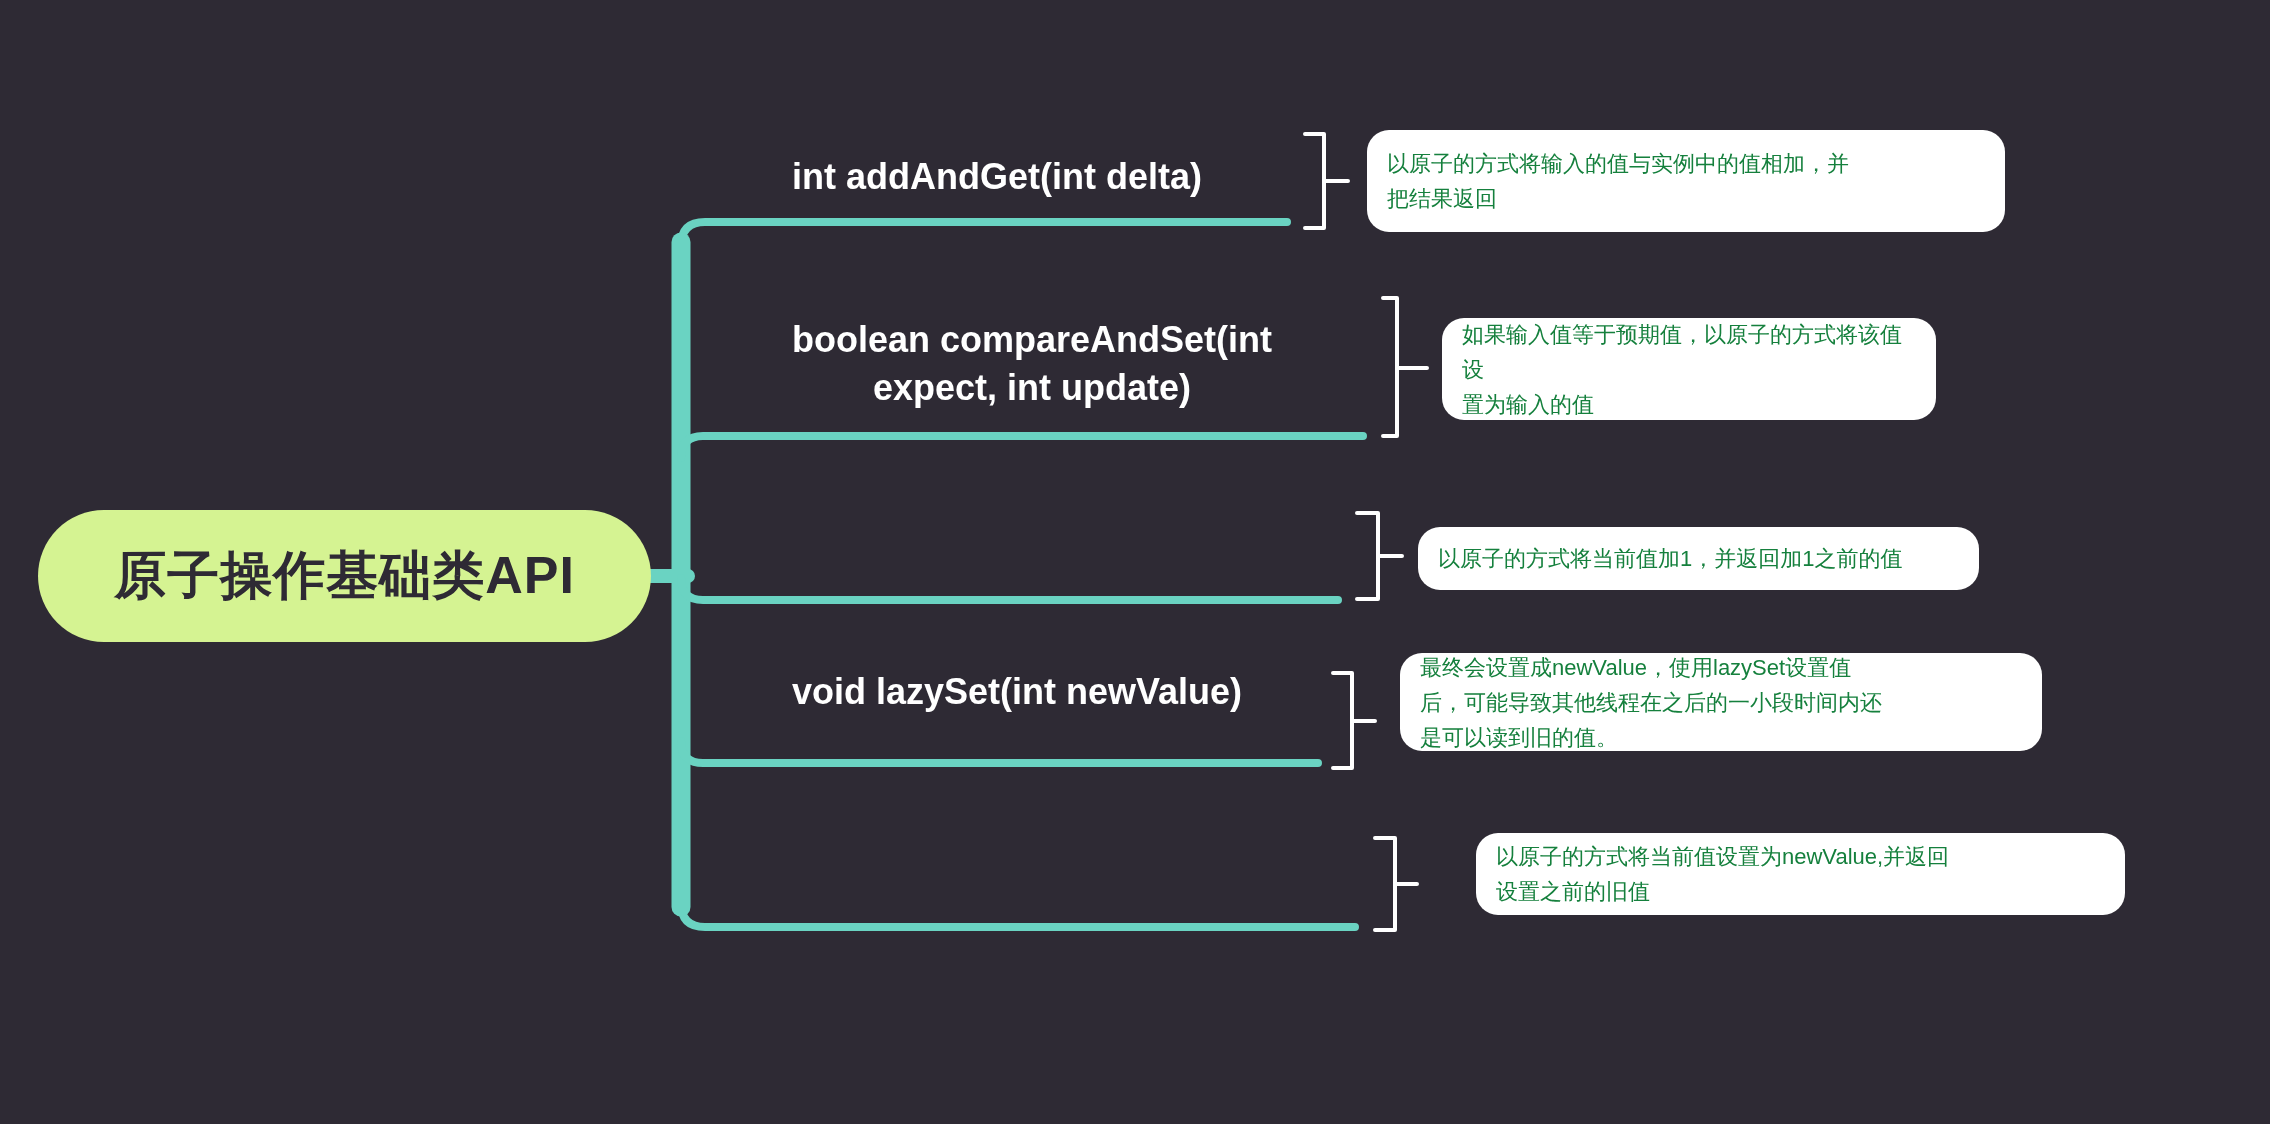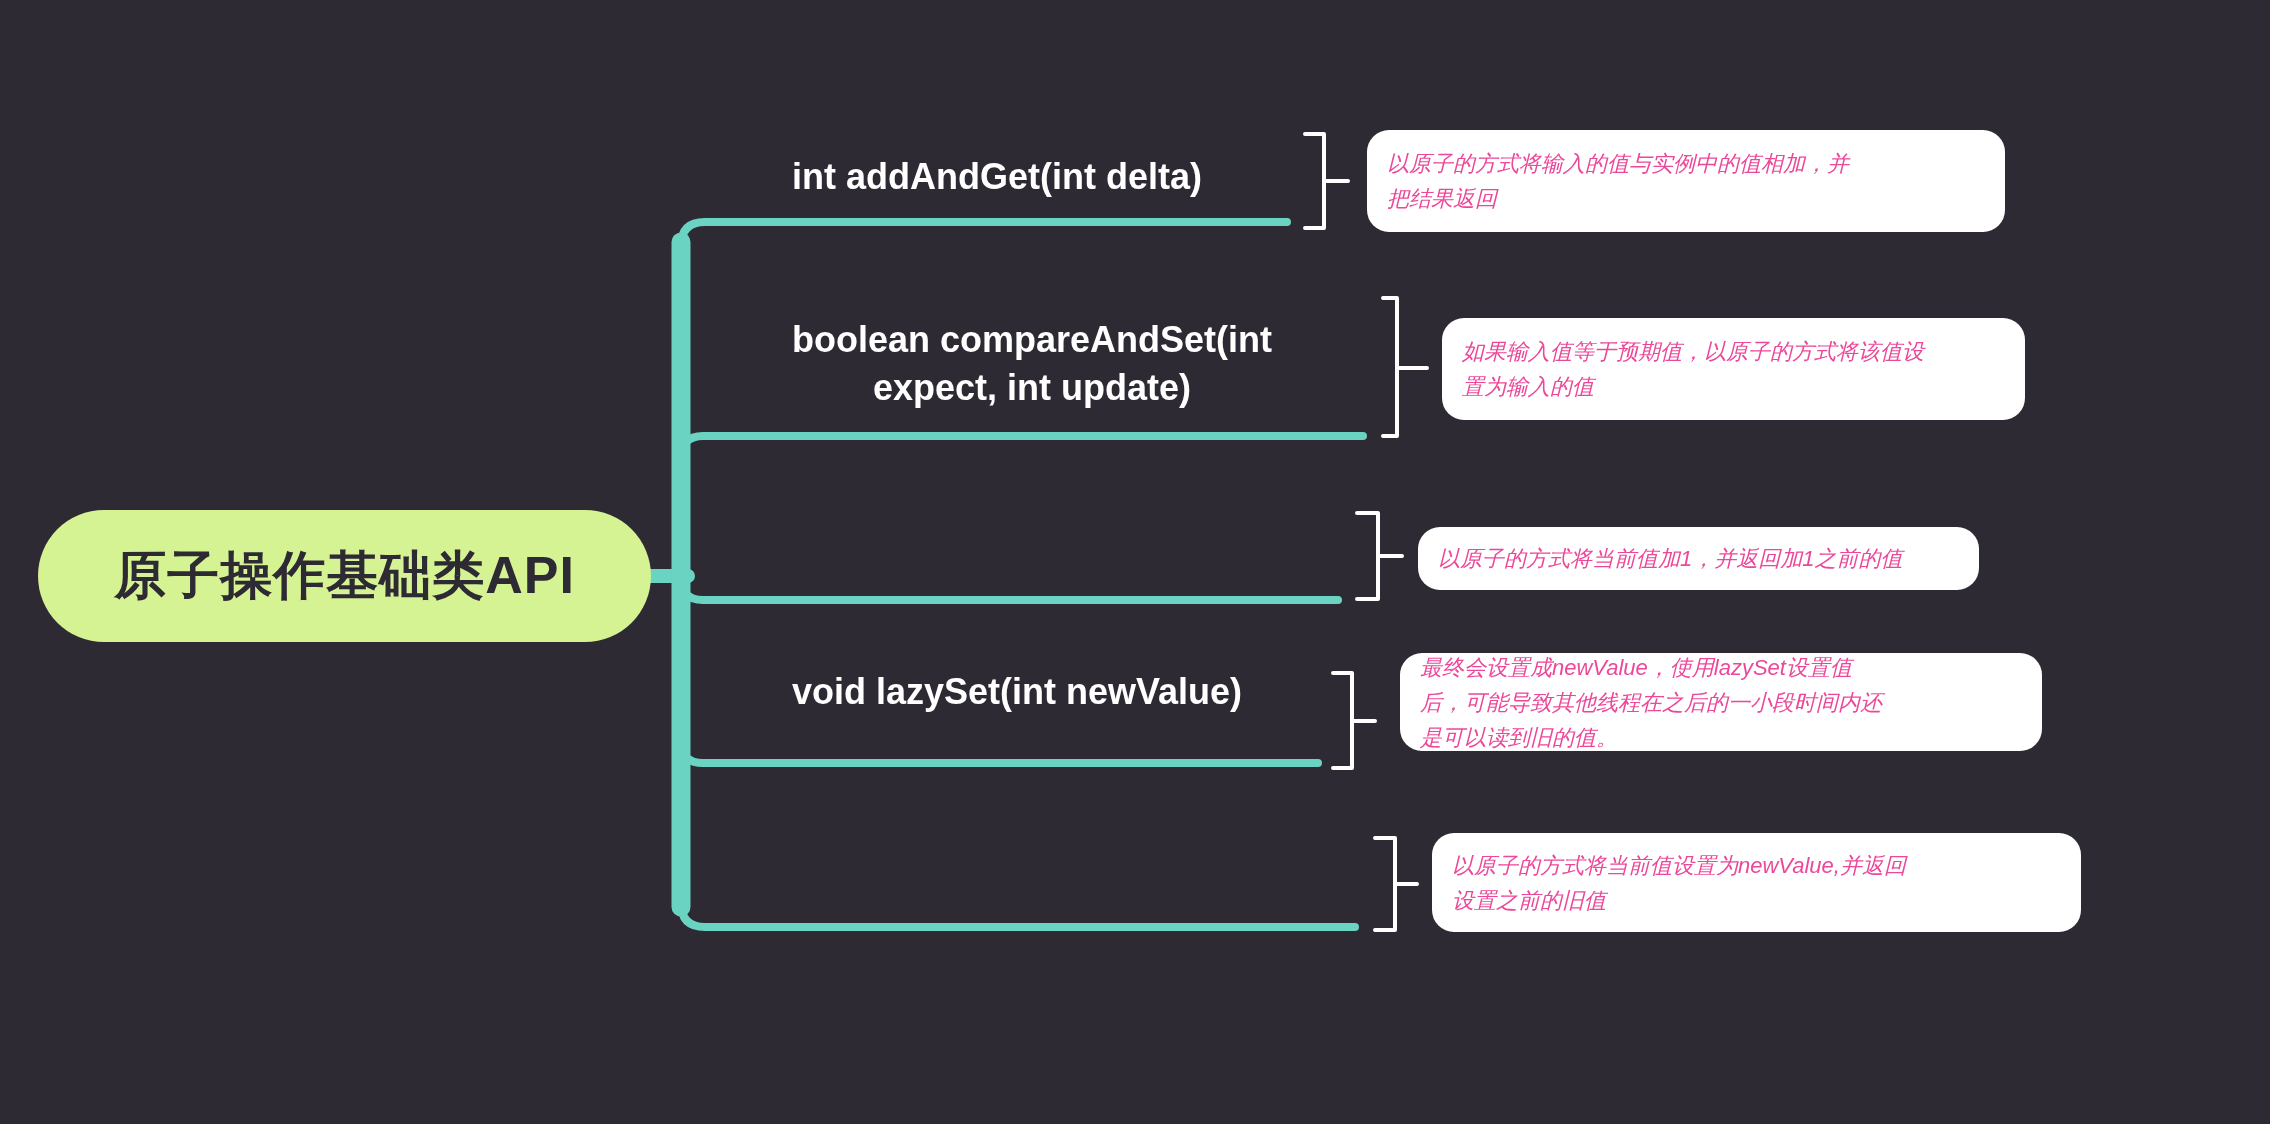--- a/index.html
+++ b/index.html
@@ -31,31 +31,30 @@
   .m1{top:155px;line-height:44px;}
   .m2{top:316px;}
   .m3{top:531px;line-height:44px;}
   .m4{top:670px;line-height:44px;}
   .m5{top:865px;line-height:44px;}
 
   
   .note-card{
     position:absolute;z-index:2;
     background:#ffffff;border-radius:22px;
-    color:#ec4899;font-size:22px;line-height:35px;
+    color:#15803d;font-size:22px;line-height:35px;
     display:flex;align-items:center;
     padding:0 20px;box-sizing:border-box;
     white-space:pre-line;
-    font-style:italic;
   }
   .n1{left:1367px;top:130px;width:638px;height:102px;}
-  .n2{left:1442px;top:318px;width:583px;height:102px;}
+  .n2{left:1442px;top:318px;width:494px;height:102px;}
   .n3{left:1418px;top:527px;width:561px;height:63px;}
   .n4{left:1400px;top:653px;width:642px;height:98px;}
-  .n5{left:1432px;top:833px;width:649px;height:99px;}
+  .n5{left:1476px;top:833px;width:649px;height:82px;}
 </style>
 </head>
 <body>
 
 <div id="canvas">
 
   <svg id="connectors" width="2270" height="1124" viewBox="0 0 2270 1124">
 
     <g stroke="#6ad3c2" fill="none">
       <path d="M615 576 H688" stroke-width="14" stroke-linecap="round"></path>

